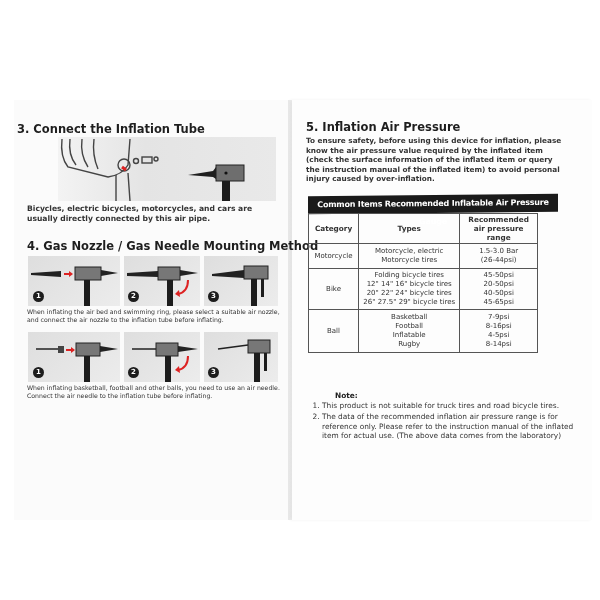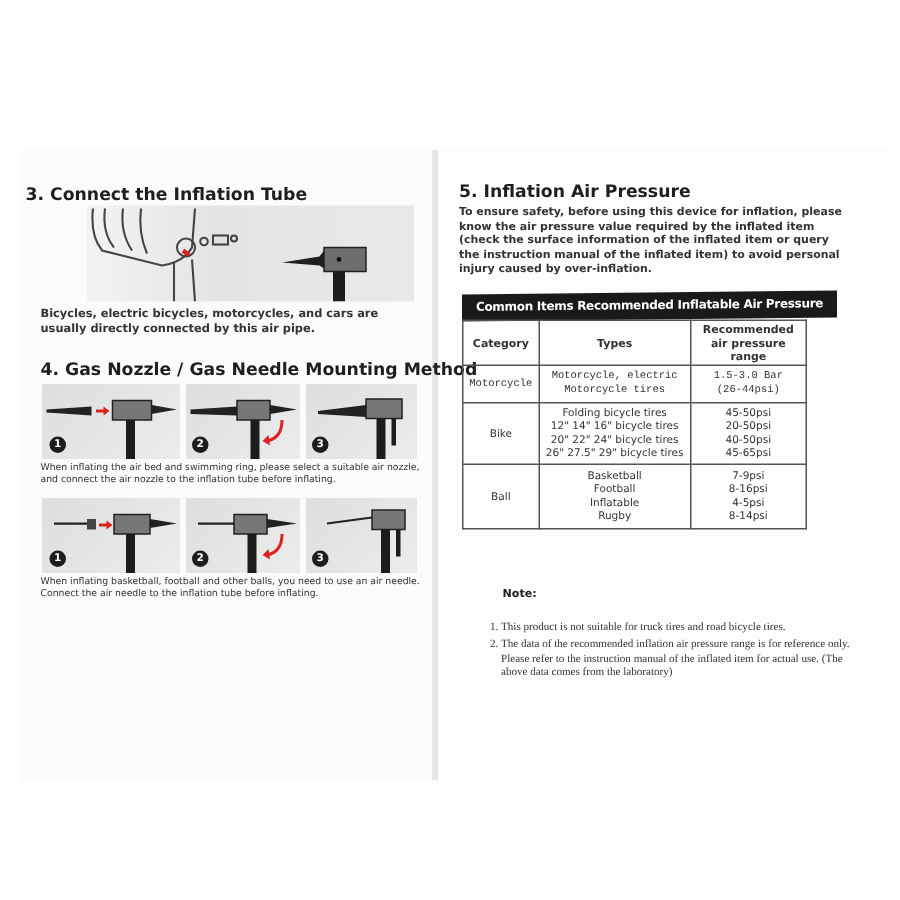--- a/index.html
+++ b/index.html
@@ -13,21 +13,21 @@
     .smallpara { position:absolute; font-size:6.2px; line-height:8px; color:#333; }
     .tile { position:absolute; background:linear-gradient(135deg,#dedede,#ececec); }
     .tube-hero { position:absolute; left:58px; top:137px; width:218px; height:64px; background:linear-gradient(90deg,#f3f3f3,#e4e4e4 40%,#e9e9e9); }
     .badge { position:absolute; width:11px; height:11px; border-radius:50%; background:#1d1d1d; color:#fff; font-size:7px; font-weight:bold; text-align:center; line-height:11px; }
     table.gauge { position:absolute; left:308px; top:213px; width:230px; border-collapse:collapse; font-size:7px; color:#333; }
     table.gauge td, table.gauge th { border:1px solid #555; text-align:center; vertical-align:middle; padding:1px 2px; line-height:9px; font-weight:normal; }
     table.gauge th { font-weight:bold; height:27px; font-size:7.3px; }
     .gauge-title { position:absolute; left:308px; top:195px; width:250px; height:18px; background:#1a1a1a; color:#fff; font-size:8px; font-weight:bold; text-align:center; line-height:18px; letter-spacing:-0.2px; transform:skewY(-0.6deg); }
     .notes { position:absolute; left:311px; top:391px; width:270px; font-size:7.4px; line-height:9.5px; color:#333; }
     .notes .nt { font-weight:bold; color:#222;margin-left:24px; }
-    .notes ol { margin:12px; padding-left:11px;font-family:Liberation Serif, serif; }
+    .notes ol { margin:0; padding-left:11px; }
     .notes li { margin-bottom:2px; }
   </style>
 </head>
 <body>
 
 <div class="page page-left"></div>
 <div class="gutter"></div>
 <div class="page page-right"></div>
 
 <h2 style="left:17px;top:122px;">3. Connect the Inflation Tube</h2>
@@ -132,21 +132,21 @@
       <col style="width:52px">
       <col style="width:117px">
       <col style="width:81px">
     </colgroup>
   <tbody>
       <tr>
     <th>Category</th>
     <th>Types</th>
     <th>Recommended air pressure range</th>
   </tr>
-  <tr style="height:25px;font-family:Liberation Mono, monospace;">
+  <tr style="height:25px;">
     <td>Motorcycle</td>
     <td>
           <div>Motorcycle, electric</div>
           <div>Motorcycle tires</div>
         </td>
     <td>
           <div>1.5-3.0 Bar</div>
           <div>(26-44psi)</div>
         </td>
   </tr>

